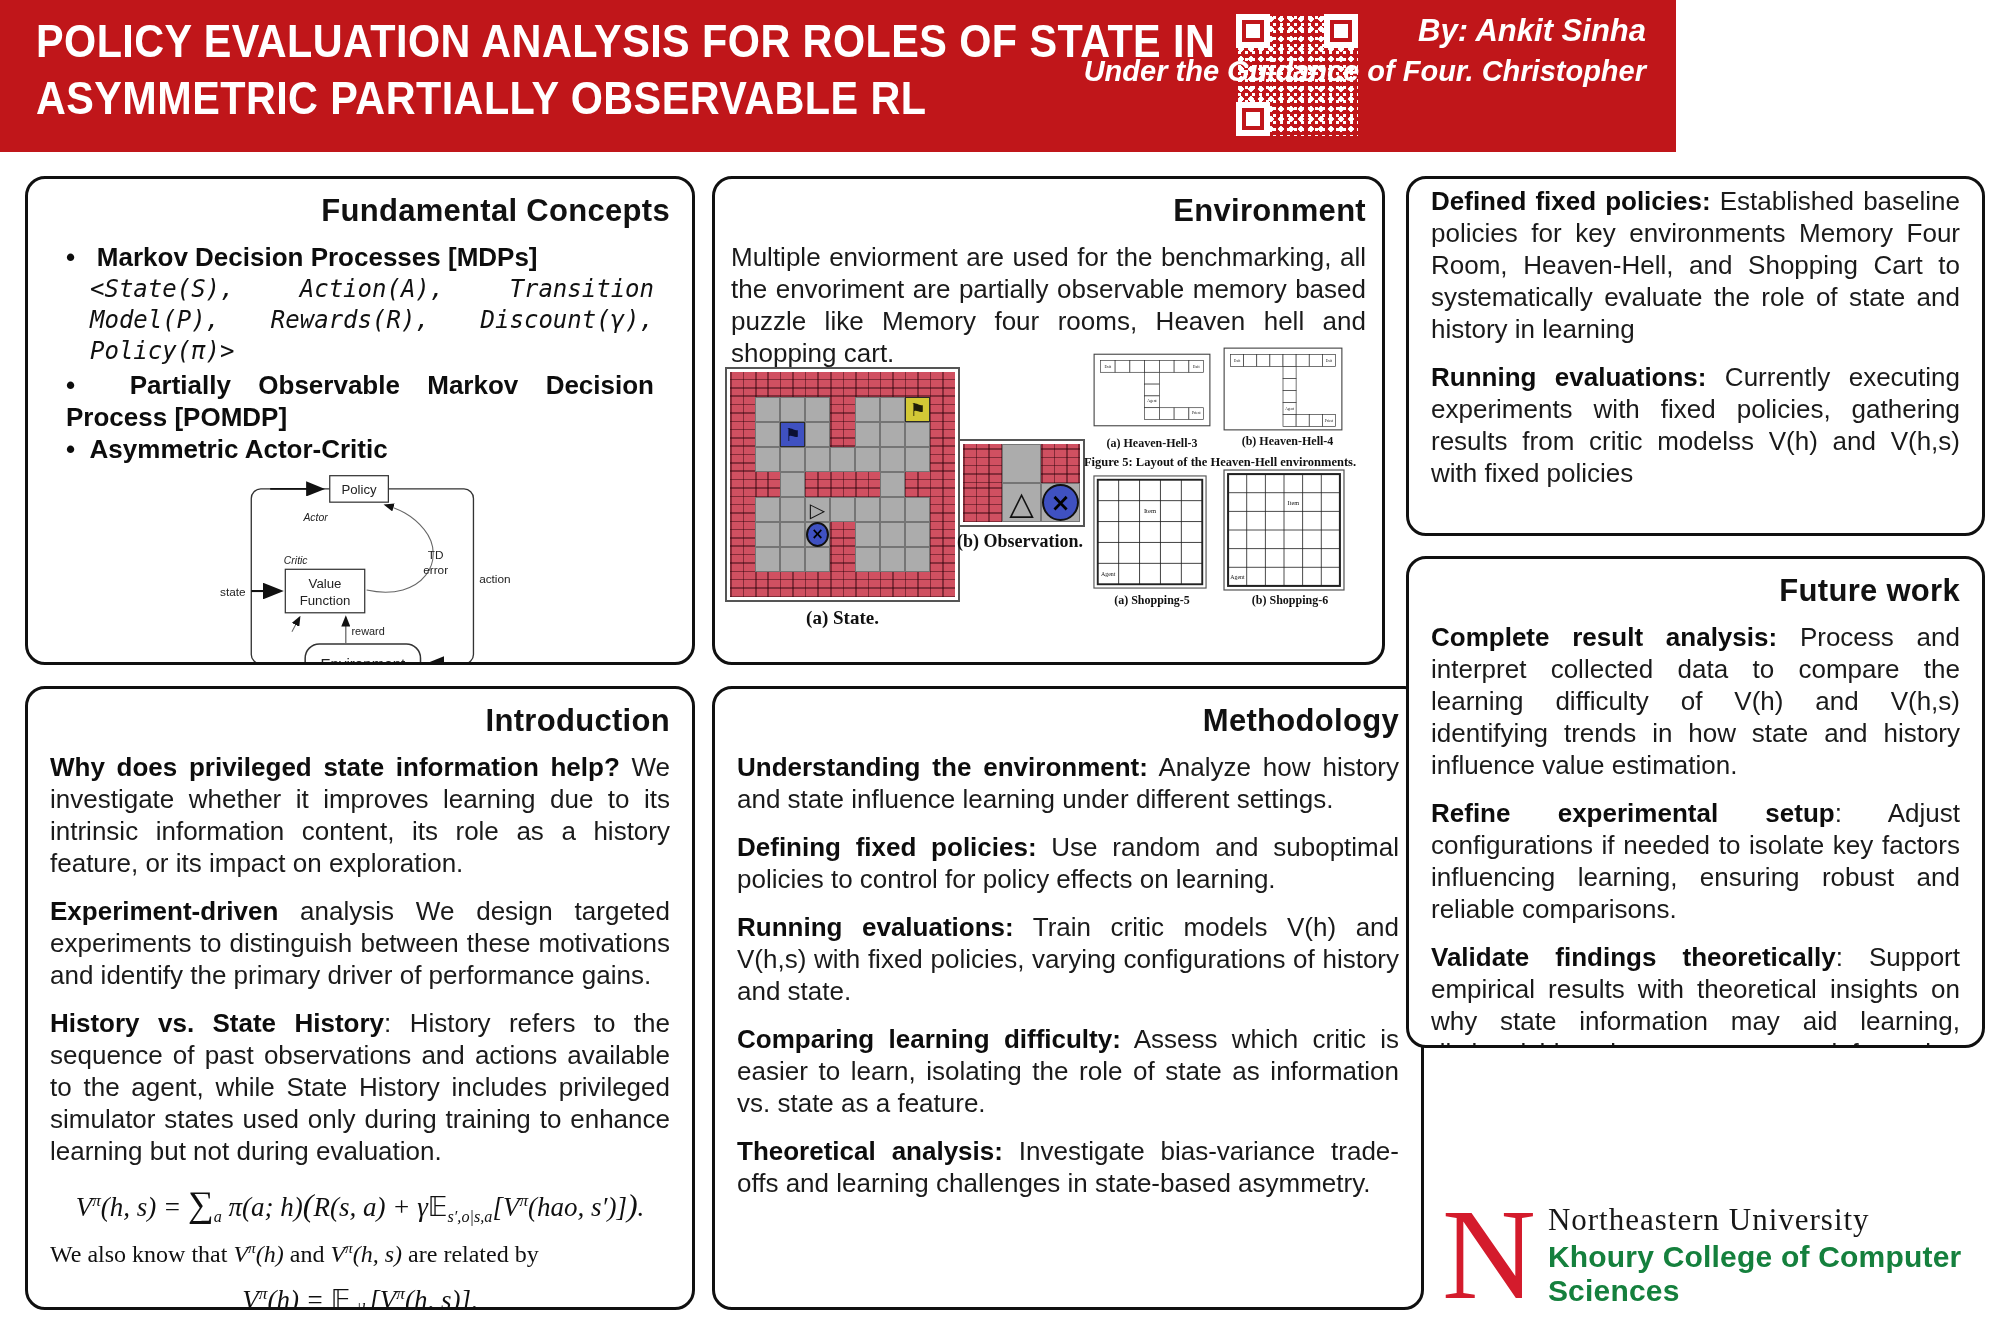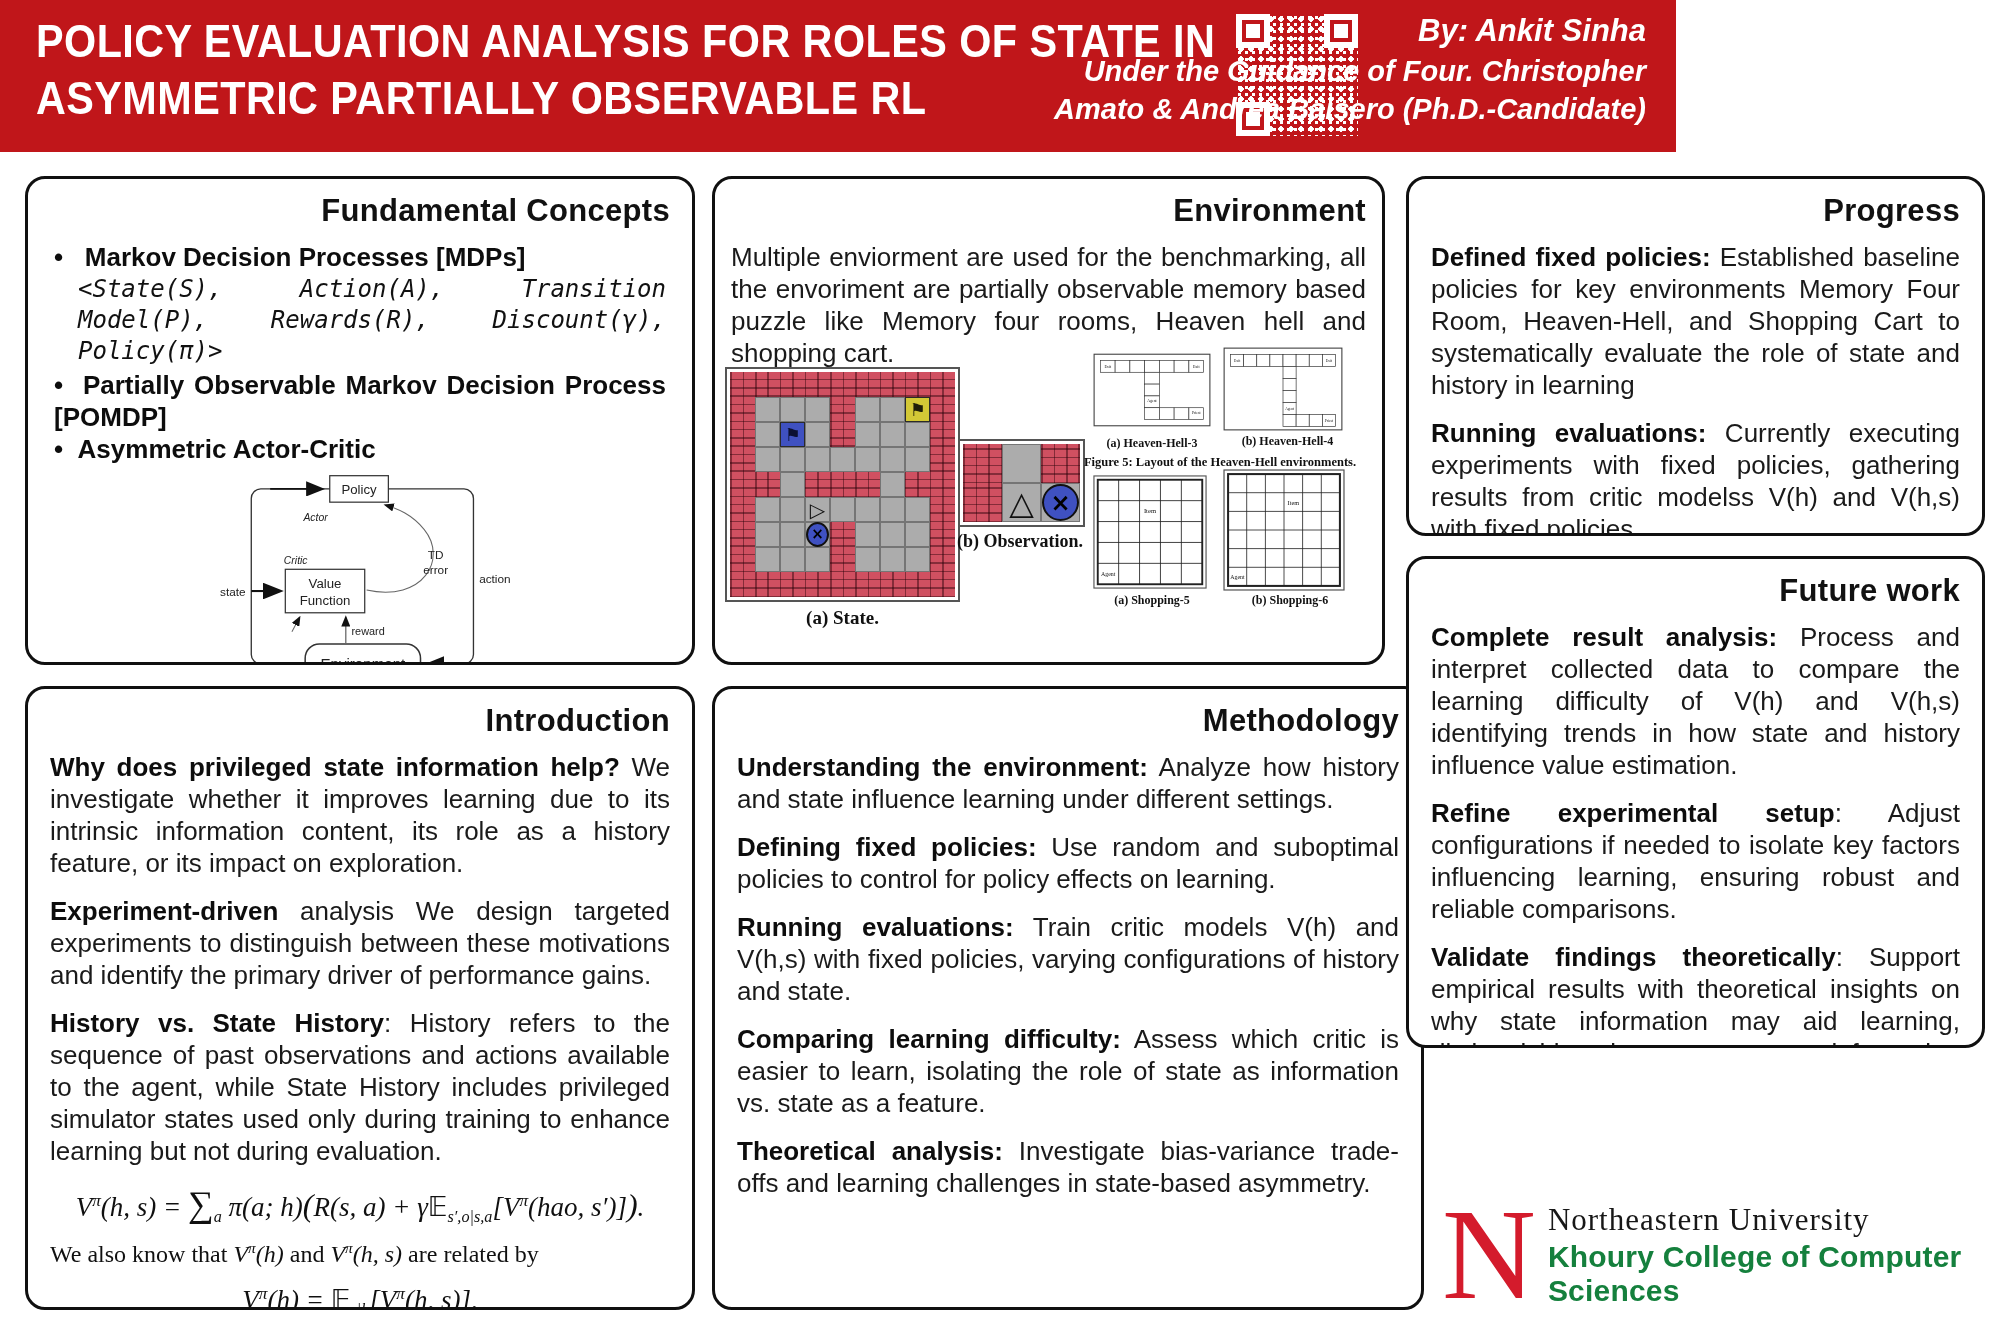--- a/index.html
+++ b/index.html
@@ -31,21 +31,21 @@
   #p-env  {left:712px; top:176px;width:673px;height:489px;padding:6px 16px;}
   #p-prog {left:1406px;top:176px;width:579px;height:360px;}
   #p-intro{left:25px;  top:686px;width:670px;height:624px;}
   #p-meth {left:712px; top:686px;width:712px;height:624px;}
   #p-fut  {left:1406px;top:556px;width:579px;height:492px;}
   .panel h2{font-size:31px;text-align:right;margin:8px 0 12px;color:#111;letter-spacing:.3px;}
   .para{margin:0 0 16px;text-align:justify;font-size:26px;line-height:32px;color:#1a1a1a;}
   .para b{color:#0d0d0d;}
 
   
-  .fc-list{list-style:none;margin:2px 0 0;padding:0 4px;}
+  .fc-list{list-style:none;margin:2px 12px 0;padding:0 4px;}
   .fc-li{font-size:26px;font-weight:bold;line-height:32px;text-align:justify;color:#0d0d0d;}
   .fc-li::before{content:"•\00a0\00a0";}
   .tuple{font-family:"DejaVu Sans Mono",monospace;font-style:italic;font-weight:normal;
          font-size:24px;line-height:31px;text-align:justify;margin:1px 0 2px 24px;color:#111;}
   .ac-wrap{text-align:center;margin-top:2px;}
   .ac-wrap svg text{font-family:"Liberation Sans",sans-serif;fill:#222;}
 
   
   .envfig{position:absolute;}
   .mframe{left:10px;top:188px;border:2px solid #555;background:#fff;padding:3px;}
@@ -97,21 +97,20 @@
       <div>ASYMMETRIC PARTIALLY OBSERVABLE RL</div>
     </div>
     <div class="qr">
       <span class="f tl"></span>
       <span class="f tr"></span>
       <span class="f bl"></span>
     </div>
     <div class="byline">
       <div class="b1">By: Ankit Sinha</div>
       <div class="b2">Under the Guidance of Four. Christopher</div>
-      <div class="b2">Amato  &amp; Andrea Baisero (Ph.D.-Candidate)</div>
     </div>
   </div>
 
   <section class="panel" id="p-fund">
     <h2>Fundamental Concepts</h2>
     <ul class="fc-list">
       <li class="fc-li">
         <span>Markov Decision Processes [MDPs]</span>
         <div class="tuple">&lt;State(S),  Action(A),  Transition Model(P), Rewards(R), Discount(γ), Policy(π)&gt;</div>
       </li>
@@ -344,21 +343,20 @@
           <line x1="5" y1="78.3" x2="115" y2="78.3"></line>
         <line x1="5" y1="96.7" x2="115" y2="96.7"></line>
       </g>
       <text x="69.2" y="35" font-size="6.2" text-anchor="middle">Item</text>
       <text x="14.2" y="108" font-size="5.8" text-anchor="middle">Agent</text>
     </svg>
     <div class="figcap" style="left:505px;top:414px;width:140px;font-size:12px">(b) Shopping-6</div>
   </section>
 
   <section class="panel" id="p-prog">
-    <h2>Progress</h2>
     <p class="para"><b>Defined fixed policies:</b><span> Established baseline policies for key environments Memory Four Room, Heaven-Hell, and Shopping Cart to systematically evaluate the role of state and history in learning</span></p>
     <p class="para"><b>Running evaluations:</b><span> Currently executing experiments with fixed policies, gathering results from critic modelss V(h) and V(h,s) with fixed policies</span></p>
   </section>
 
   <section class="panel" id="p-intro">
     <h2>Introduction</h2>
     <p class="para"><b>Why does privileged state information help?</b><span> We investigate whether it improves learning due to its intrinsic information content, its role as a history feature, or its impact on exploration.</span></p>
     <p class="para"><b>Experiment-driven</b><span> analysis We design targeted experiments to distinguish between these motivations and identify the primary driver of performance gains.</span></p>
     <p class="para"><b>History vs. State History</b><span>: History refers to the sequence of past observations and actions available to the agent, while State History includes privileged simulator states used only during training to enhance learning but not during evaluation.</span></p>
     <div class="formula">V<sup>π</sup>(h, s) = <span class="sg">∑</span><sub>a</sub> π(a; h)<span class="lg">(</span>R(s, a) + γ<span class="bb">𝔼</span><sub>s′,o|s,a</sub>[V<sup>π</sup>(hao, s′)]<span class="lg">)</span>.</div>

